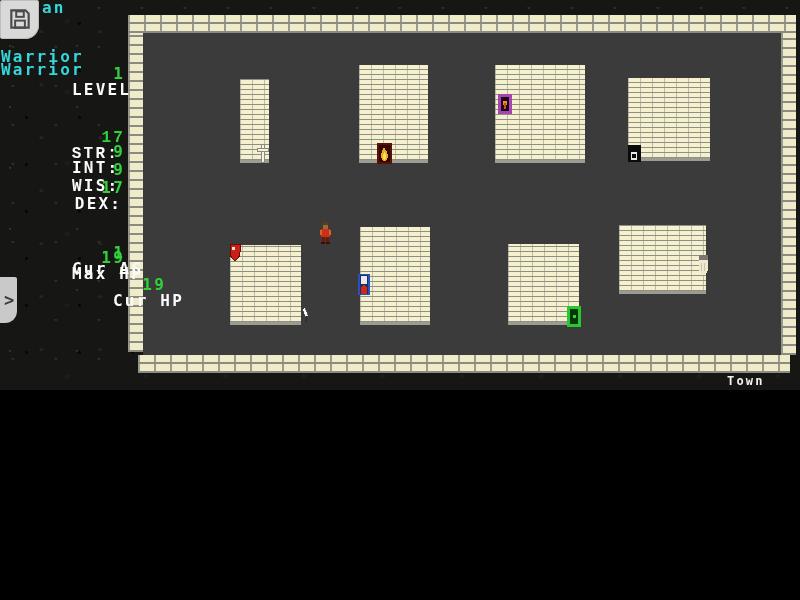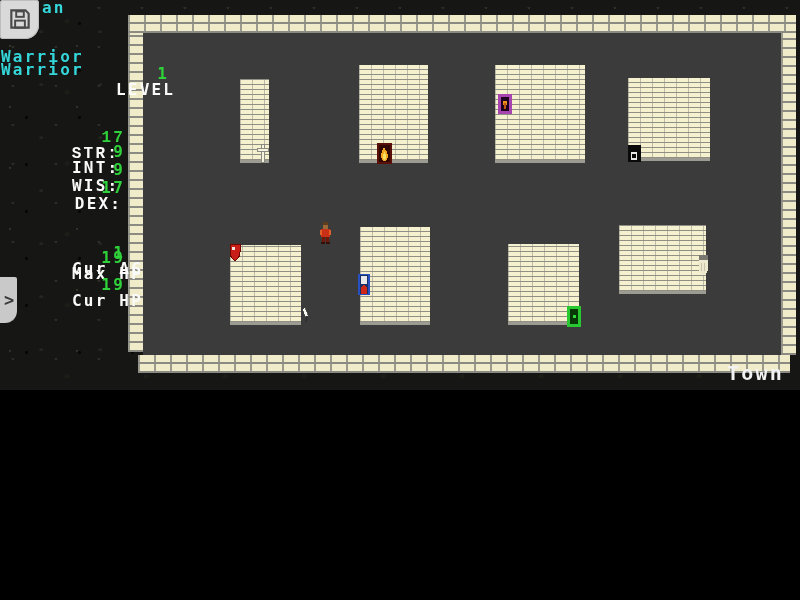--- a/index.html
+++ b/index.html
@@ -34,22 +34,22 @@
     position:absolute;z-index:1;
     background-image:
       repeating-linear-gradient(90deg, rgba(143,143,134,0.55) 0 1px, transparent 1px 12px),
       repeating-linear-gradient(0deg, #8f8f86 0 1px, #f5f1cf 1px 5px);
     border-bottom:3px solid #9c9c93;
     box-sizing:border-box;
   }
   .sp{position:absolute;z-index:2;}
   .sp svg{display:block;width:100%;height:100%;}
   .town-label{
-    position:absolute;left:727px;top:364px;color:#f2f2f2;
-    font-size:20px;line-height:18px;font-weight:bold;letter-spacing:2.2px;z-index:3;
+    position:absolute;left:727px;top:372px;color:#f2f2f2;
+    font-size:12px;line-height:18px;font-weight:bold;letter-spacing:2.2px;z-index:3;
   }
   .sidebar{position:absolute;left:0;top:0;width:128px;height:390px;}
   .srow{
     position:absolute;left:1px;width:124px;height:16px;
     font-size:16px;line-height:16px;font-weight:bold;letter-spacing:2.2px;
     white-space:pre;z-index:2;
   }
   .srow .lbl{color:#fafafa;}
   .srow .val{position:absolute;right:0;top:0;color:#2fd23a;}
   .cyanline{
@@ -174,21 +174,21 @@
   <div class="sidebar">
 
     <div class="expand-tab">
       <span class="chev">&gt;</span>
     </div>
 
     <div class="cyanline" style="top:0;left:42px;">an</div>
     <div class="cyanline" style="top:18px;margin-top:44px;">Warrior</div>
     <div class="cyanline" style="top:49px;">Warrior</div>
 
-    <div class="srow" style="top:66px;margin-left:44px;">
+    <div class="srow" style="top:66px;">
       <span class="lbl">LEVEL</span>
       <span class="val">1</span>
     </div>
 
     <div class="srow" style="top:130px;font-family:Liberation Mono, monospace;">
       <span class="lbl">STR:</span>
       <span class="val">17</span>
     </div>
     <div class="srow" style="top:144px;">
       <span class="lbl">INT:</span>
@@ -204,21 +204,21 @@
     </div>
 
     <div class="srow" style="top:245px;">
       <span class="lbl">Cur AC</span>
       <span class="val">1</span>
     </div>
     <div class="srow" style="top:250px;">
       <span class="lbl">Max HP</span>
       <span class="val">19</span>
     </div>
-    <div class="srow" style="top:277px;">
+    <div class="srow" style="top:277px;padding-left:41px;">
       <span class="lbl">Cur HP</span>
       <span class="val">19</span>
     </div>
 
     <div class="save-btn">
       <svg width="26" height="26" viewBox="0 0 24 24">
         <path d="M4 4 H17 L20 7 V20 H4 Z" fill="none" stroke="#4a4a4a" stroke-width="2"></path>
         <rect x="8.5" y="5" width="7" height="5" fill="none" stroke="#4a4a4a" stroke-width="1.8"></rect>
         <rect x="7.5" y="13.5" width="9" height="6.5" fill="none" stroke="#4a4a4a" stroke-width="1.8"></rect>
       </svg>

